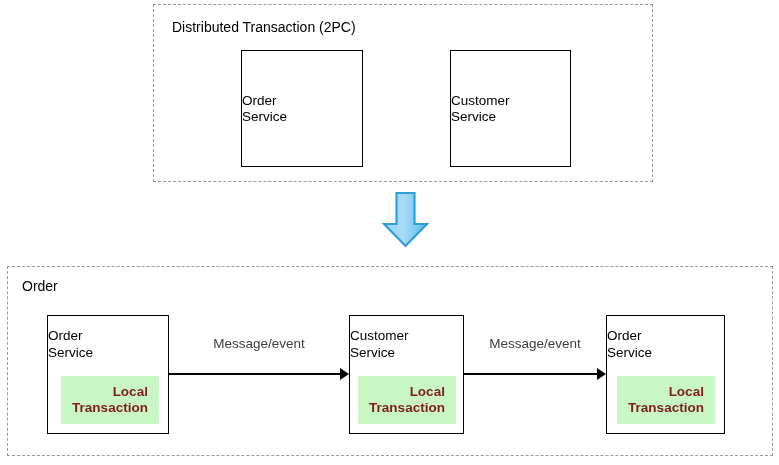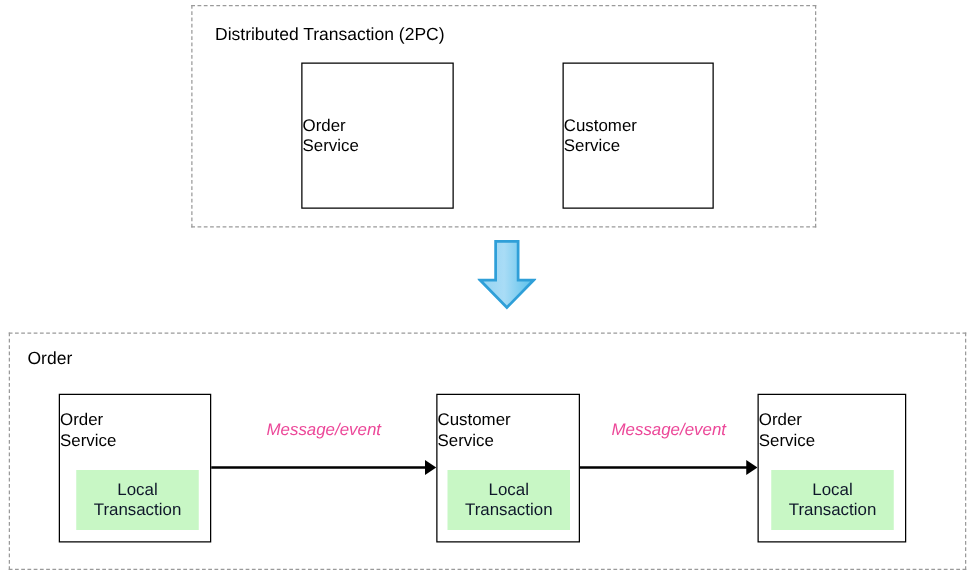--- a/index.html
+++ b/index.html
@@ -61,26 +61,27 @@
     top: 12px;
   }
 
   
   .local-tx {
     position: absolute;
     background: #c8f7c5;
     display: flex;
     align-items: center;
     justify-content: center;
-    text-align: center;
+    text-align: right;
     font-size: 13.5px;
     line-height: 16.5px;
-    color: #0f172a;
+    color: #7f1d1d;
     white-space: pre-line;
     box-sizing: border-box;
+    font-weight: bold;
   }
 
   
   .msg-arrow {
     position: absolute;
     height: 12px;
   }
   .msg-arrow .shaft {
     position: absolute;
     left: 0;
@@ -95,23 +96,22 @@
     height: 0;
     border-top: 6px solid transparent;
     border-bottom: 6px solid transparent;
     border-left: 9px solid #000000;
   }
   .msg-label {
     position: absolute;
     text-align: center;
     font-size: 13.5px;
     line-height: 16px;
-    color: #ec4899;
+    color: #404040;
     white-space: nowrap;
-    font-style: italic;
   }
 
   
   .down-arrow {
     position: absolute;
   }
   .down-arrow svg { display: block; }
 </style>
 </head>
 <body>

